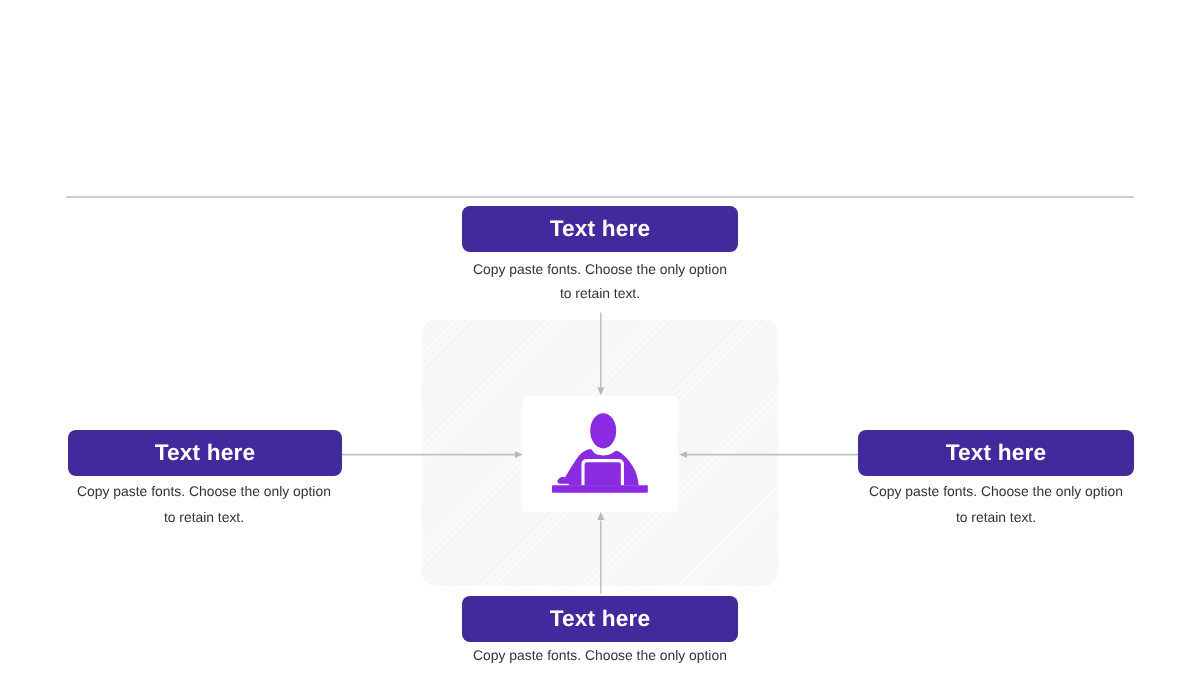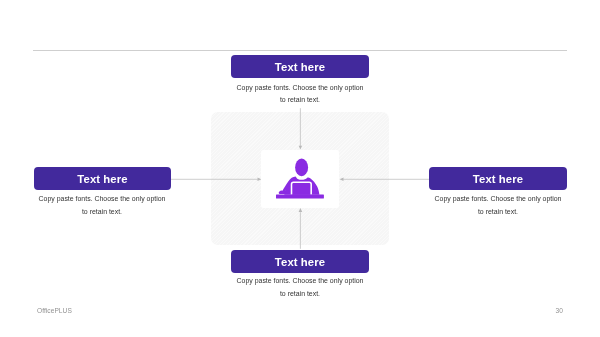--- a/index.html
+++ b/index.html
@@ -1,17 +1,17 @@
 <!DOCTYPE html>
 <html><head>
 <meta charset="utf-8">
 <style>
   html,body{margin:0;padding:0;-webkit-font-smoothing:antialiased;}
   body{width:600px;height:337px;background:#ffffff;font-family:"Liberation Sans",sans-serif;overflow:hidden;}
-  .slide{position:relative;width:600px;height:241px;background:#fff;}
+  .slide{position:relative;width:600px;height:241px;background:#fff;margin-top:48px;}
   .toprule{position:absolute;left:33px;top:49.9px;width:534px;height:1.5px;background:#cfcfcf;}
   .panel{position:absolute;left:211px;top:112px;width:177.5px;height:132.5px;border-radius:7px;
          background-color:#f6f6f6;
          background-image:repeating-linear-gradient(-45deg,
             rgba(255,255,255,0.45) 0px, rgba(255,255,255,0.45) 0.8px,
             rgba(255,255,255,0.0) 0.8px, rgba(255,255,255,0.0) 2.5px);}
   .iconcard{position:absolute;left:261.3px;top:149.7px;width:78px;height:58.5px;background:#fff;border-radius:2.5px;}
   .btn{position:absolute;background:#42299c;border-radius:4px;color:#fff;font-weight:bold;font-size:11.3px;
        display:flex;align-items:center;justify-content:center;letter-spacing:.1px;}
   .cap{position:absolute;text-align:center;font-size:6.95px;color:#333333;line-height:12.3px;}

